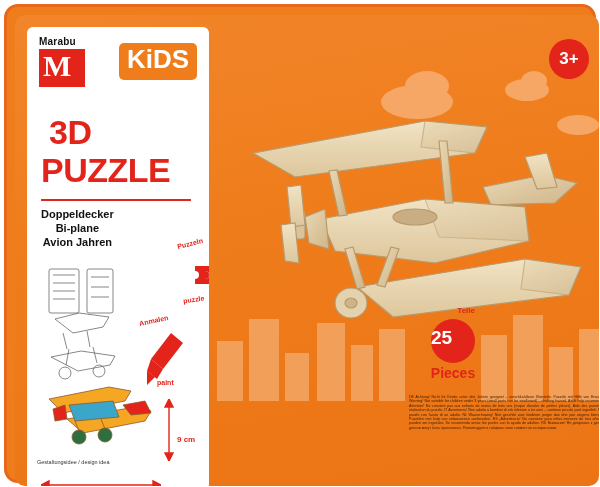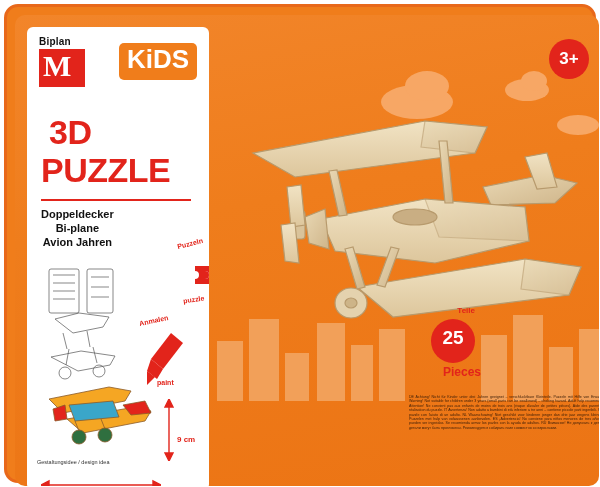--- a/index.html
+++ b/index.html
@@ -111,30 +111,30 @@
     position:absolute;right:18px;top:16px;width:40px;height:40px;border-radius:50%;
     background:#e2241b;color:#fff;
     display:flex;align-items:center;justify-content:center;
     font-size:17px;font-weight:bold;
   }
   .cloud{
     position:absolute;background:#f7a765;border-radius:50%;
   }
   .pieces-badge{
     position:absolute;left:222px;top:296px;width:44px;height:44px;border-radius:50%;
-    background:#e2241b;color:#fff;text-align:center;
+    background:#e2241b;color:#fff;
   }
   .pieces-num{font-size:19px;font-weight:bold;line-height:20px;padding-top:9px;}
   .teile-label{
     position:absolute;left:222px;top:283px;width:44px;text-align:right;
     font-size:8px;font-weight:bold;color:#e2241b;
   }
   .pieces-label{
-    position:absolute;left:216px;top:342px;width:56px;text-align:right;
-    font-size:12px;font-weight:bold;color:#e2241b;
+    position:absolute;left:216px;top:342px;width:56px;text-align:center;
+    font-size:14px;font-weight:bold;color:#e2241b;
   }
   
   .legal{
     position:absolute;left:200px;top:372px;width:230px;height:86px;
     font-size:3.6px;line-height:4.4px;color:#3a1d08;
     text-align:justify;
   }
   .building{
     position:absolute;background:#f2a059;
   }
@@ -239,21 +239,21 @@
           <span>NL Waarschuwing! Niet geschikt voor kinderen jonger dan drie jaar wegens kleine, inslikbare onderdelen. Puzzelen met hulp van volwassenen aanbevolen.</span>
           <span>ES ¡Advertencia! No conviene para niños menores de tres años. Piezas pequeñas que pueden ser ingeridas. Se recomienda armar los puzles con la ayuda de adultos.</span>
           <span>RU Внимание! Не допускать к детям до 3-х лет – мелкие детали могут быть проглочены. Рекомендуется собирать пазл совместно со взрослыми.</span>
         </div>
 
       </div>
 
       <div class="left-panel">
 
         <div class="marabu-logo">
-          <div class="marabu-word">Biplan</div>
+          <div class="marabu-word">Marabu</div>
           <div class="marabu-red"></div>
           <div class="marabu-m">M</div>
         </div>
 
         <div class="kids-badge">
           <span class="kids-text">KiDS</span>
         </div>
 
         <div class="title-3d">3D</div>
         <div class="title-puzzle">PUZZLE</div>

